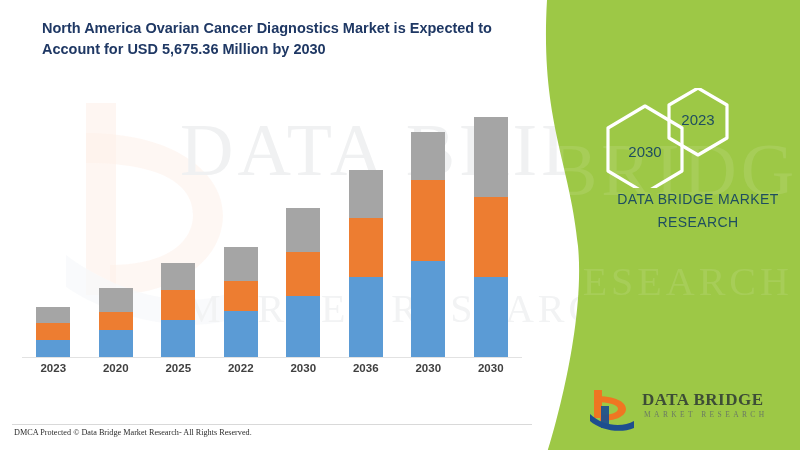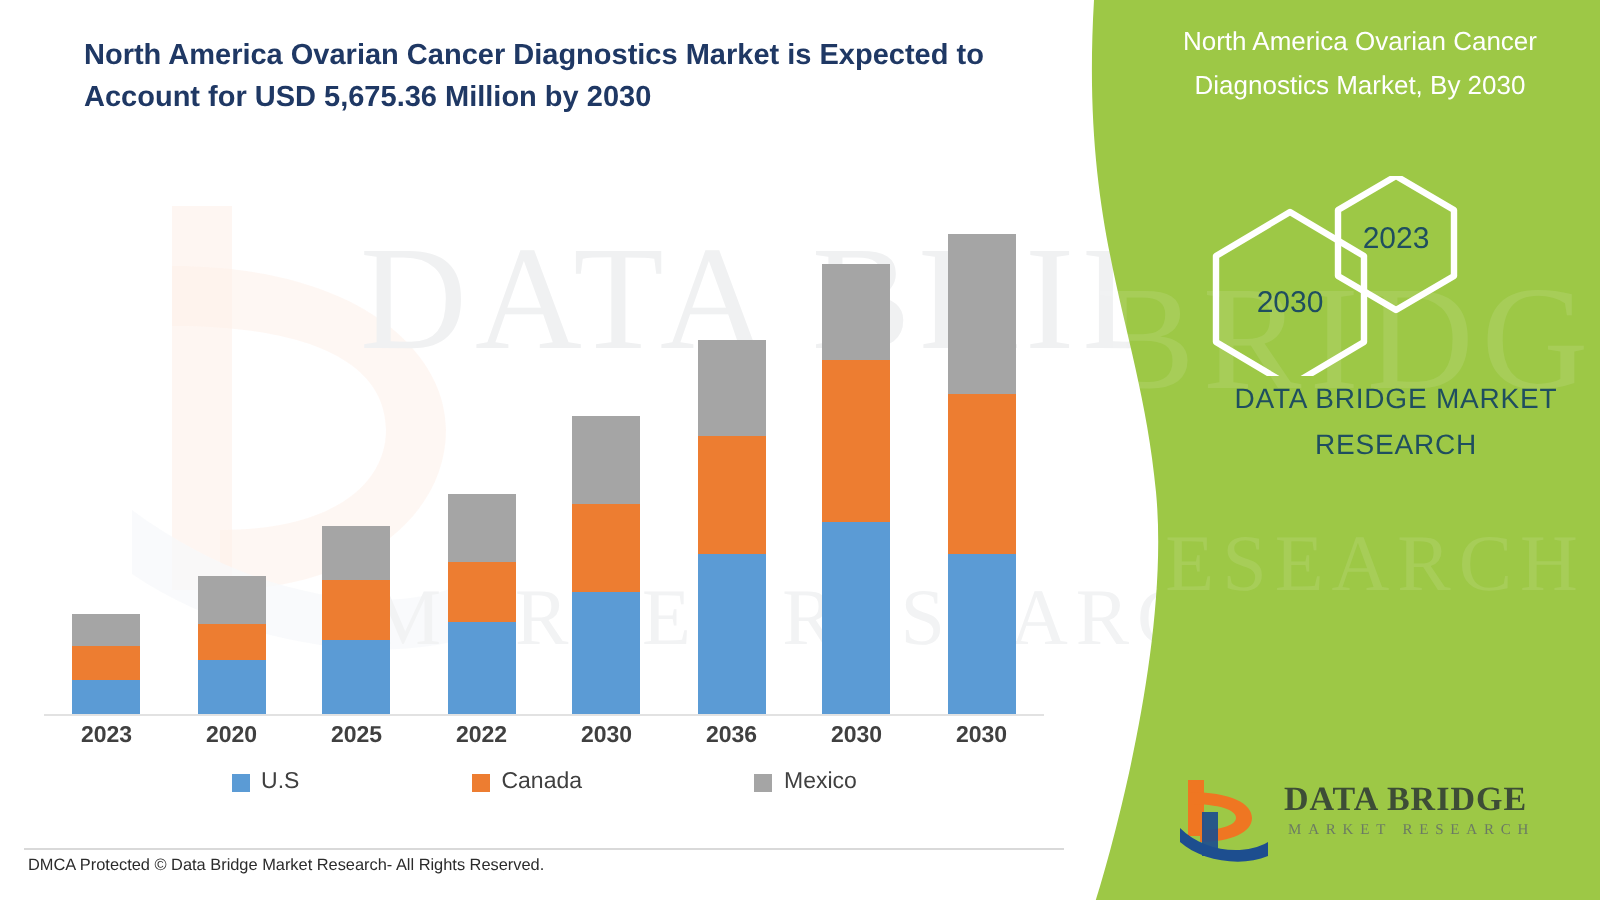--- a/index.html
+++ b/index.html
@@ -54,21 +54,21 @@
   .xlabel{flex:1;text-align:center;font-size:11.5px;color:#404040;font-weight:600;}
 
   
   .legend{position:absolute;left:22px;top:385px;width:500px;display:flex;justify-content:center;gap:86px;}
   .legend-item{display:flex;align-items:center;gap:6px;}
   .legend-swatch{width:9px;height:9px;display:inline-block;}
   .legend-label{font-size:11.5px;color:#404040;}
 
   
   .footer{position:absolute;left:0;top:424px;width:560px;height:26px;}
-  .footer-left{position:absolute;left:14px;top:4px;font-family:Liberation Sans, sans-serif;font-size:8.2px;color:#2b2b2b;white-space:nowrap;}
+  .footer-left{position:absolute;left:14px;top:4px;font-family:Liberation Serif, serif;font-size:8.2px;color:#2b2b2b;white-space:nowrap;}
   .footer-right{position:absolute;left:286px;top:4px;font-family:"Liberation Serif",serif;font-size:8.2px;color:#2b2b2b;white-space:nowrap;}
   .footer-rule{position:absolute;left:12px;top:0;width:520px;height:1px;background:#d9d9d9;}
 
   
   .panel{position:absolute;left:0;top:0;width:800px;height:450px;pointer-events:none;}
   .panel-content{position:absolute;left:560px;top:0;width:240px;height:450px;}
   .panel-title{
     position:absolute;left:4px;top:10px;width:232px;
     text-align:center;color:#ffffff;font-size:13px;line-height:22px;font-weight:400;
   }
@@ -184,52 +184,34 @@
       <div class="xlabel">2023</div>
       <div class="xlabel">2020</div>
       <div class="xlabel">2025</div>
       <div class="xlabel">2022</div>
       <div class="xlabel">2030</div>
       <div class="xlabel">2036</div>
       <div class="xlabel">2030</div>
       <div class="xlabel">2030</div>
     </div>
 
-  <div class="legend" id="legend">
-      <div class="legend-item">
-        <span class="legend-swatch" style="background: rgb(91, 155, 213);"></span>
-        <span class="legend-label">U.S</span>
-      </div>
-      <div class="legend-item">
-        <span class="legend-swatch" style="background: rgb(237, 125, 49);"></span>
-        <span class="legend-label">Canada</span>
-      </div>
-      <div class="legend-item">
-        <span class="legend-swatch" style="background: rgb(165, 165, 165);"></span>
-        <span class="legend-label">Mexico</span>
-      </div>
-    </div>
 
   <div class="footer">
     <div class="footer-rule"></div>
     <div class="footer-left">DMCA Protected © Data Bridge Market Research- All Rights Reserved.</div>
   </div>
 
   <svg class="panel" viewBox="0 0 800 450" preserveAspectRatio="none" aria-hidden="true">
     <path d="M800 0 L800 450 L548 450 C548 450 586 330 578 246 C570 162 540 120 547 0 Z" fill="#9dc846"></path>
   </svg>
 
   <div class="panel-content">
     <div class="panel-wm">BRIDGE</div>
     <div class="panel-wm2">RESEARCH</div>
 
-    <div class="panel-title">
-      <div>North America Ovarian Cancer</div>
-      <div>Diagnostics Market, By 2030</div>
-    </div>
 
     <div class="hexwrap">
       <svg width="220" height="100" viewBox="0 0 220 100" aria-hidden="true">
 
         <polygon points="78,34 100,48 100,76 78,90 56,76 56,48" transform="translate(0,0) scale(1.0)" fill="none" stroke="#ffffff" stroke-width="0"></polygon>
         <polygon points="75,18 112,40 112,83 75,105 38,83 38,40" fill="none" stroke="#ffffff" stroke-width="3.2" stroke-linejoin="round"></polygon>
 
         <polygon points="128,0 157,17 157,50 128,67 99,50 99,17" fill="none" stroke="#ffffff" stroke-width="3.2" stroke-linejoin="round"></polygon>
       </svg>
       <div style="position:absolute;left:38px;top:55px;width:74px;text-align:center;color:#1f4e5f;font-size:15px;">2030</div>

